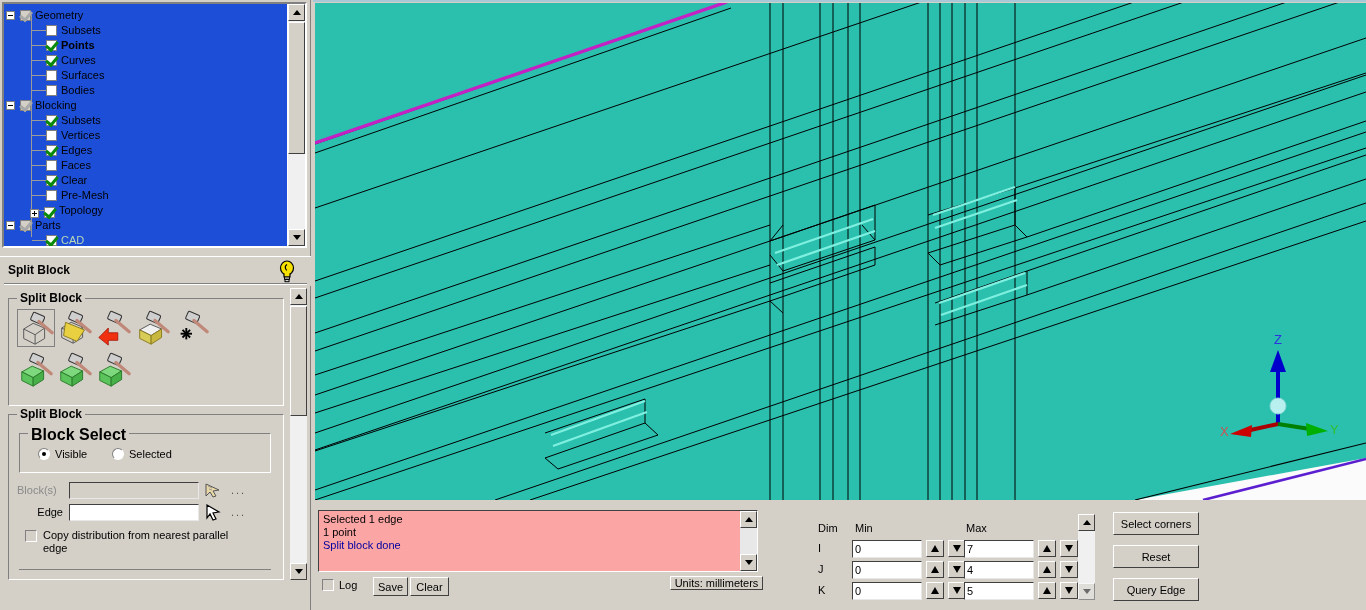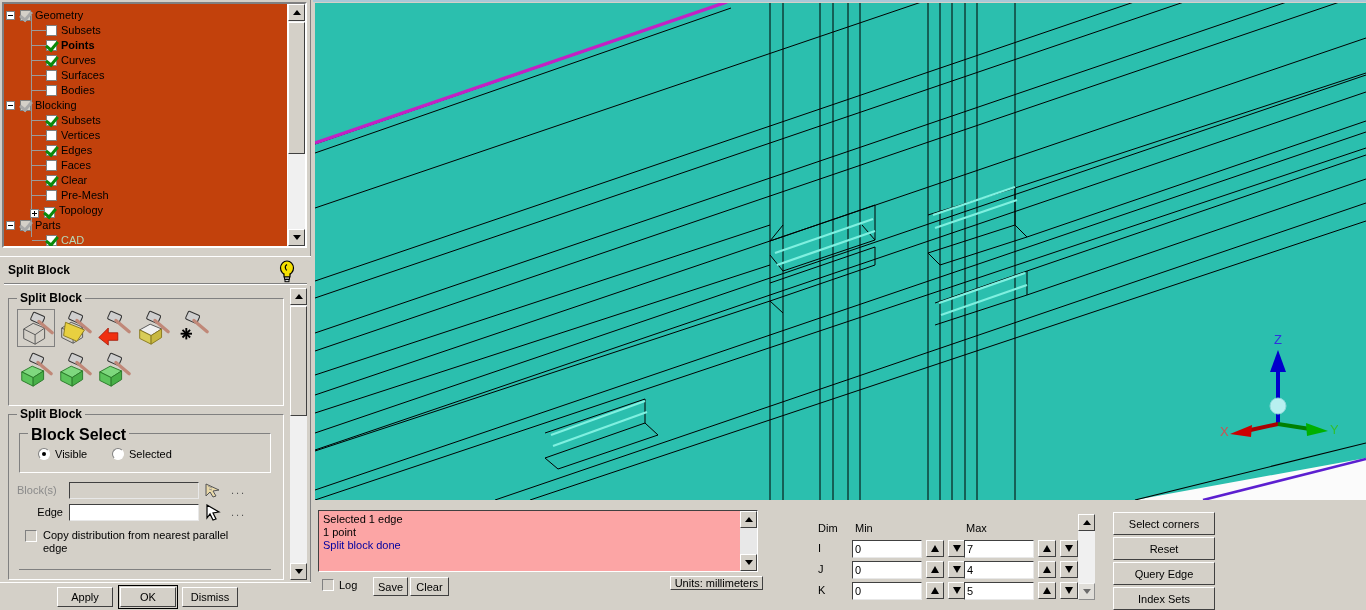--- a/index.html
+++ b/index.html
@@ -49,21 +49,21 @@
     position: absolute; left: 2px; top: 2px;
     width: 305px; height: 246px;
     background: #fff;
     border: 2px solid; border-color: #808080 #ffffff #ffffff #808080;
     overflow: hidden;
   }
   #tree-inner {
     position: absolute; left: 0; top: 0;
     width: 283px; height: 242px;
     overflow: hidden;
-    background:#c2410c;
+    background:#1d4ed8;
   }
   .tree-row {
     position: relative;
     height: 15px; line-height: 15px;
     white-space: nowrap;
     font-size: 11px;
     padding-left: 0;
     display: flex; align-items: center;
   }
   .tree-label { margin-left: 4px; color: #000; }
@@ -258,21 +258,21 @@
     width:18px; height:17px;
     background:#d4d0c8;
     border:1px solid; border-color:#ffffff #404040 #404040 #ffffff;
     display:flex; align-items:center; justify-content:center;
   }
   .sp-up { width:0;height:0; border-left:4px solid transparent; border-right:4px solid transparent; border-bottom:7px solid #000; }
   .sp-dn { width:0;height:0; border-left:4px solid transparent; border-right:4px solid transparent; border-top:7px solid #000; }
 
   
   #right-btns { position:absolute; left:800px; top:10px; width:180px; }
-  #right-btns .btn { width:102px; height:23px; margin-bottom:2px; }
+  #right-btns .btn { width:86px; height:23px; margin-bottom:10px; }
 </style>
 </head>
 <body>
 
 <div id="app">
 
   <div id="left-col">
 
     <div id="tree-panel">
       <div id="tree-inner">
@@ -530,25 +530,20 @@
         <div class="sb-btn" style="position:absolute;top:0;left:0;">
           <span class="arrow-up"></span>
         </div>
         <div class="sb-thumb" style="top:18px;height:110px;"></div>
         <div class="sb-btn" style="position:absolute;bottom:0;left:0;">
           <span class="arrow-dn"></span>
         </div>
       </div>
     </div>
 
-    <div id="action-row">
-      <div class="btn" style="position:absolute;left:57px;top:4px;width:56px;height:20px;">Apply</div>
-      <div class="btn focus" style="position:absolute;left:120px;top:4px;width:56px;height:20px;">OK</div>
-      <div class="btn" style="position:absolute;left:182px;top:4px;width:56px;height:20px;">Dismiss</div>
-    </div>
   </div>
 
   <div id="viewport">
     <svg width="1051" height="497" viewBox="0 0 1051 497">
       <rect x="0" y="0" width="1051" height="497" fill="#2bbfae"></rect>
 
       <polygon points="1051,455 1051,497 820,497" fill="#fbfbfb"></polygon>
       <line x1="820" y1="497" x2="1051" y2="440" stroke="#000" stroke-width="1.1"></line>
       <line x1="888" y1="497" x2="1051" y2="456" stroke="#5c1fd0" stroke-width="2.6"></line>
 

